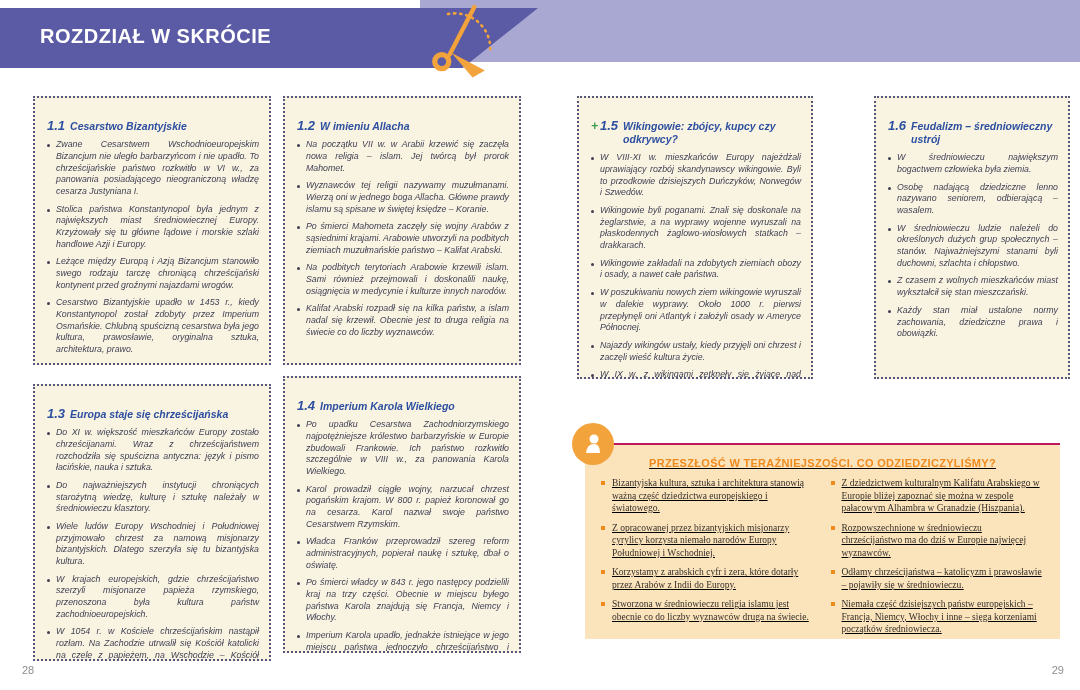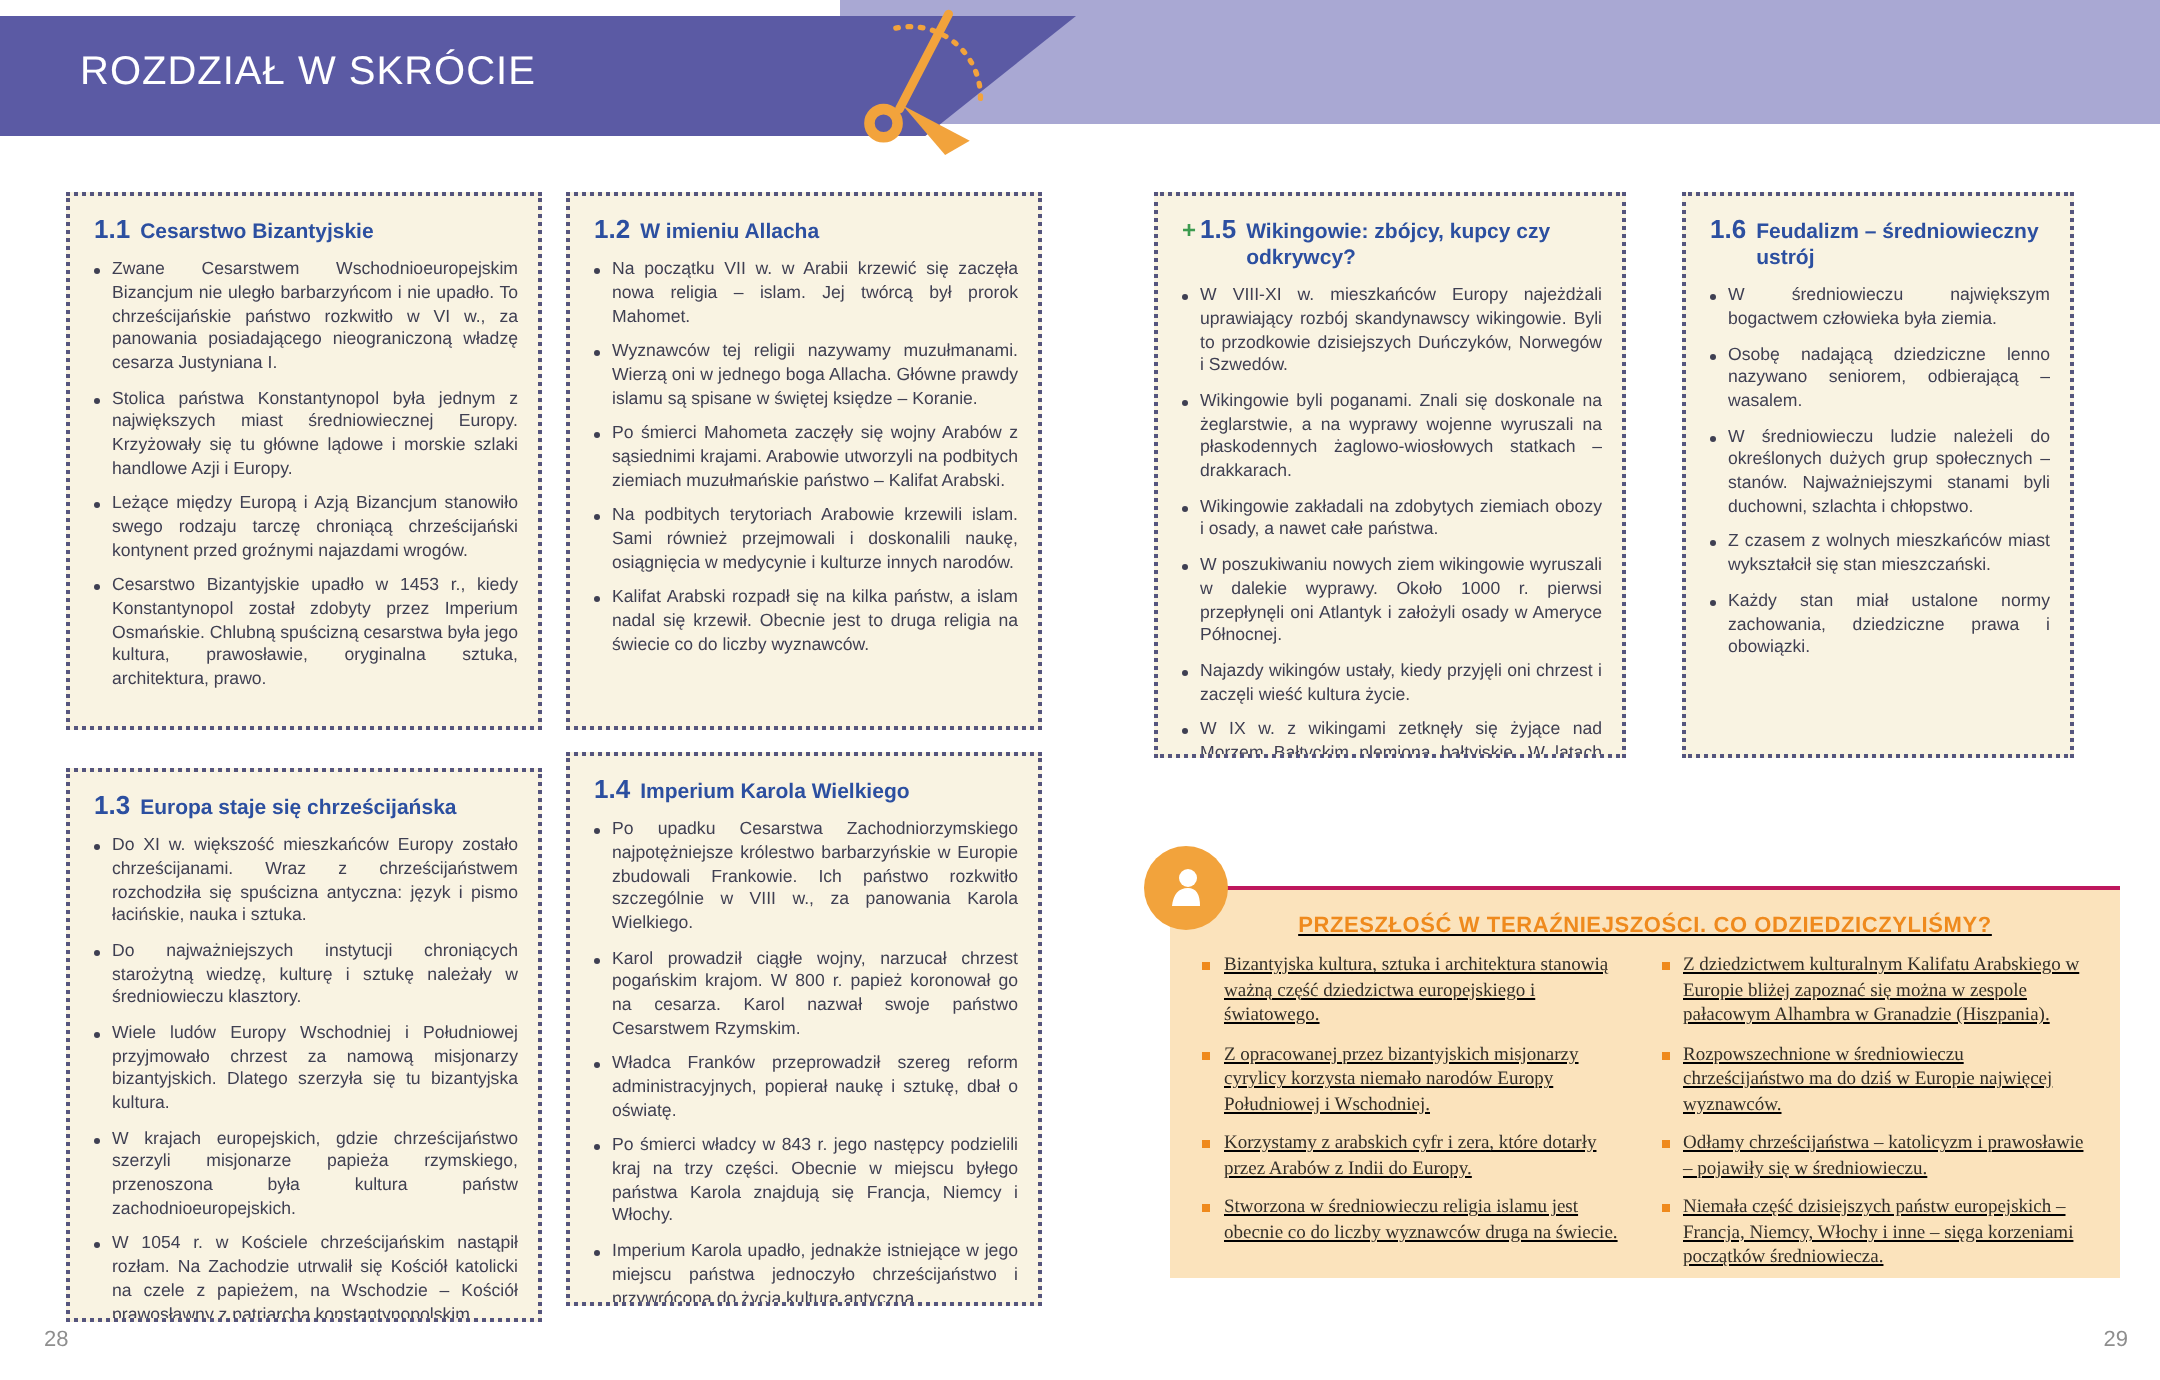--- a/index.html
+++ b/index.html
@@ -2,26 +2,26 @@
 <html lang="pl"><head>
 <meta charset="utf-8">
 <style>
   html,body{margin:0;padding:0;background:#ffffff;}
   #stage{position:relative;width:1080px;height:690px;background:#ffffff;overflow:hidden;
          font-family:"Liberation Sans",sans-serif;}
   
   .band-light{position:absolute;left:420px;top:0;width:660px;height:62px;background:#a9a8d3;}
   .band-dark{position:absolute;left:0;top:8px;width:538px;height:60px;background:#5b5aa4;
              clip-path:polygon(0 0,100% 0,86% 100%,0 100%);}
-  .band-dark h1{margin:0;padding:17px 0 0 40px;color:#ffffff;font-size:20px;font-weight:normal;
+  .band-dark h1{margin:0;padding:17px 0 0 40px;color:#ffffff;font-size:20px;font-weight:bold;
                 letter-spacing:0.5px;}
   .scissors{position:absolute;left:408px;top:0px;width:108px;height:88px;z-index:3;}
   
   .sbox{position:absolute;box-sizing:border-box;background:#f9f3e2;border:2px dotted #55557e;
-        padding:9px 10px 8px 10px;overflow:hidden;}
+        padding:20px 10px 8px 10px;overflow:hidden;font-style:italic;}
   .sbox-title{display:flex;align-items:baseline;gap:5px;margin:0 0 6px 2px;color:#2c4fa0;}
   .sbox-title .num{font-size:13px;font-weight:bold;}
   .sbox-title .plus{font-size:12px;font-weight:bold;color:#3d9b4f;margin-right:-3px;}
   .sbox-title .ttl{font-size:10.5px;font-weight:bold;line-height:1.25;}
   .bullet{display:flex;gap:6px;margin:0 0 6px 2px;}
   .bullet .dot{flex:0 0 auto;width:3px;height:3px;border-radius:50%;background:#3f3f52;margin-top:5px;}
   .bullet p{margin:0;font-size:8.8px;line-height:1.33;color:#3f3f52;text-align:justify;}
   
   .hbox{position:absolute;left:585px;top:443px;width:475px;height:196px;box-sizing:border-box;
         background:#fbe3bc;border-top:2px solid #be185d;padding:10px 16px 8px 16px;text-decoration:underline;}
@@ -185,21 +185,21 @@
     <div class="bullet">
         <span class="dot"></span>
         <p>Najazdy wikingów ustały, kiedy przyjęli oni chrzest i zaczęli wieść kultura życie.</p>
       </div>
     <div class="bullet">
         <span class="dot"></span>
         <p>W IX w. z wikingami zetknęły się żyjące nad Morzem Bałtyckim plemiona bałtyjskie. W latach pokoju wikingowie i Bałtowie handlowali ze sobą.</p>
       </div>
   </section>
 
-  <section class="sbox" style="left:841px;top:96px;width:196px;height:283px">
+  <section class="sbox" style="left:874px;top:96px;width:196px;height:283px">
     <div class="sbox-title">
       <span class="num">1.6</span>
       <span class="ttl">Feudalizm – średniowieczny ustrój</span>
     </div>
     <div class="bullet">
         <span class="dot"></span>
         <p>W średniowieczu największym bogactwem człowieka była ziemia.</p>
       </div>
     <div class="bullet">
         <span class="dot"></span>

